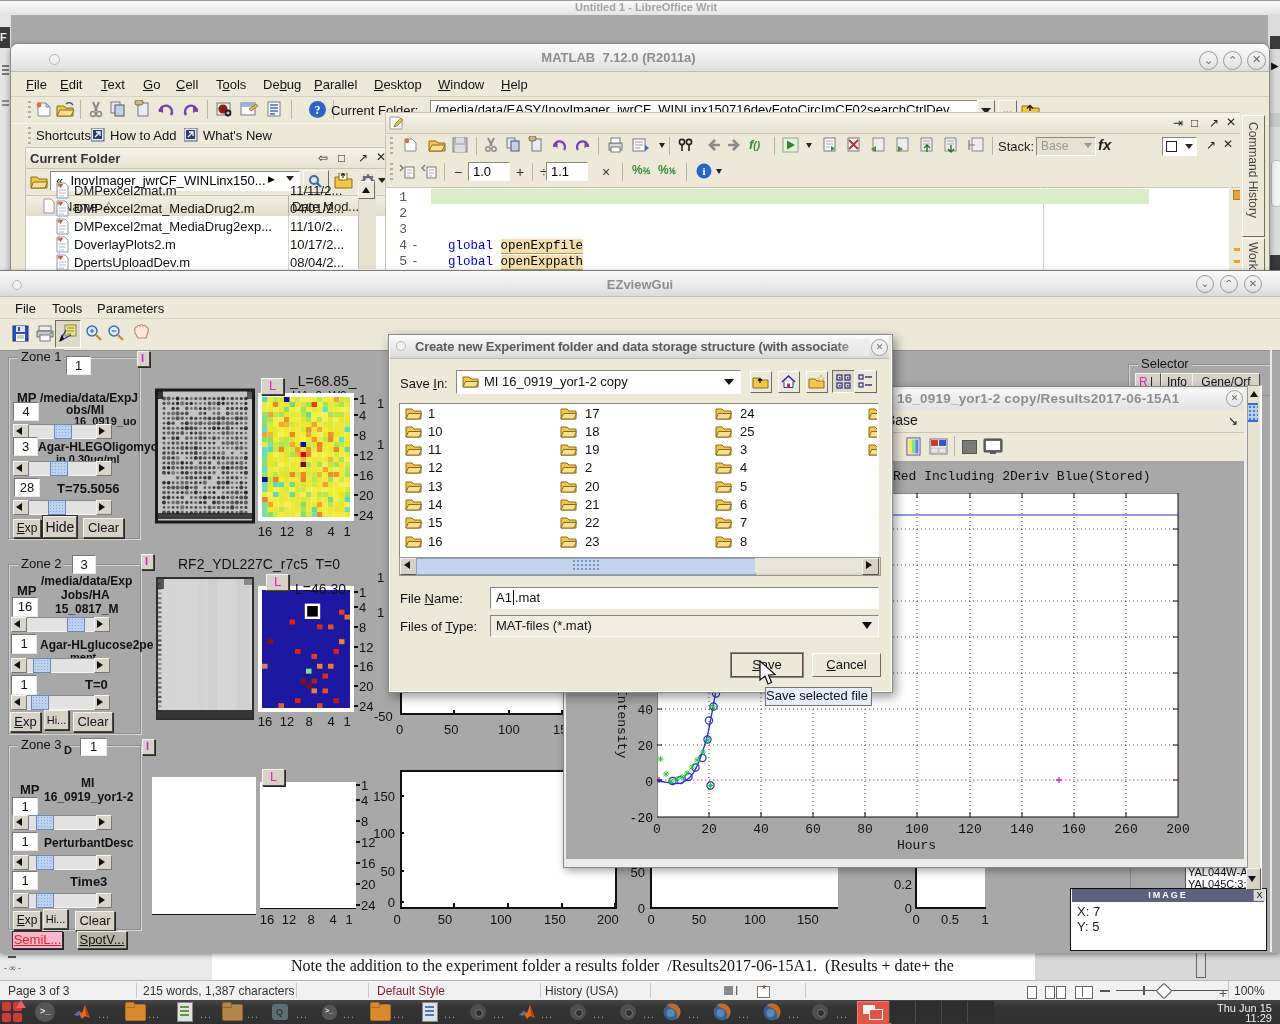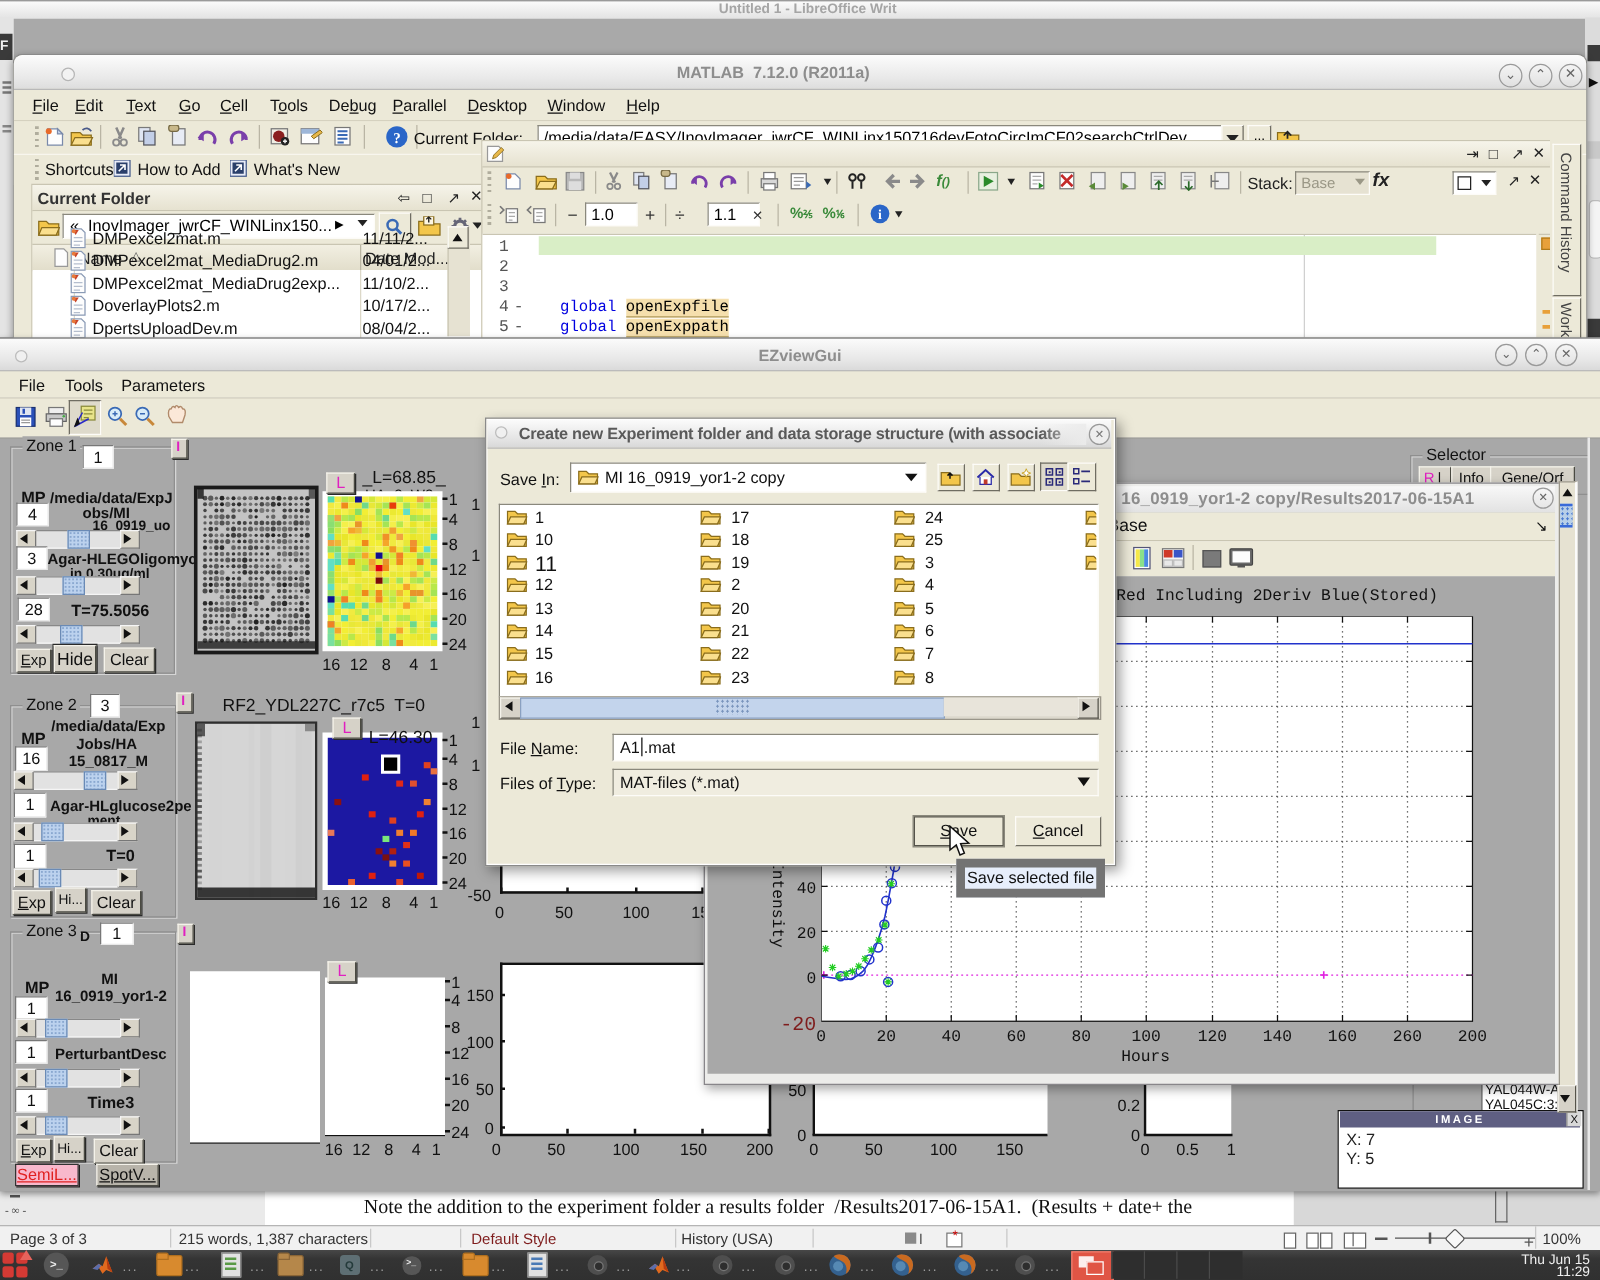--- a/index.html
+++ b/index.html
@@ -510,21 +510,21 @@
         <path d="M9 7 h5 M9 10 h5 M9 13 h3" stroke="#aaa"></path>
       </svg>
     <div class="a" style="left:58px;top:3px;width:1px;height:18px;background:#b9b5a4;"></div>
     <div class="a" style="left:68px;top:4px;font-size:14px;color:#333;">−</div>
     <div class="a field" style="left:82px;top:2px;width:40px;height:17px;font-size:13px;">
         <span style="position:absolute;left:4px;top:1px;">1.0</span>
       </div>
     <div class="a" style="left:130px;top:4px;font-size:14px;color:#333;">+</div>
     <div class="a" style="left:146px;top:3px;width:1px;height:18px;background:#b9b5a4;"></div>
     <div class="a" style="left:154px;top:4px;font-size:14px;color:#333;">÷</div>
-    <div class="a field" style="left:180px;top:2px;width:40px;height:17px;font-size:13px;">
+    <div class="a field" style="left:160px;top:2px;width:40px;height:17px;font-size:13px;">
         <span style="position:absolute;left:4px;top:1px;">1.1</span>
       </div>
     <div class="a" style="left:216px;top:4px;font-size:14px;color:#333;">×</div>
     <div class="a" style="left:236px;top:3px;width:1px;height:18px;background:#b9b5a4;"></div>
     <div class="a" style="left:246px;top:3px;font-size:12px;color:#3a8a3a;font-weight:bold;">%<span style="font-size:9px;">⅖</span></div>
     <div class="a" style="left:272px;top:3px;font-size:12px;color:#3a8a3a;font-weight:bold;">%<span style="font-size:9px;">⅙</span></div>
     <div class="a" style="left:300px;top:3px;width:1px;height:18px;background:#b9b5a4;"></div>
     <svg class="a" style="left:310px;top:3px" width="17" height="17">
         <circle cx="8" cy="8" r="7.5" fill="#2a66c8"></circle>
         <text x="8" y="12" font-size="11" font-weight="bold" fill="#fff" text-anchor="middle" font-family="Liberation Serif">i</text>
@@ -1926,21 +1926,21 @@
 <div class="a mono" style="left:850px;top:822px;width:30px;text-align:center;font-size:13px;color:#111;">80</div>
 <div class="a mono" style="left:902px;top:822px;width:30px;text-align:center;font-size:13px;color:#111;">100</div>
 <div class="a mono" style="left:955px;top:822px;width:30px;text-align:center;font-size:13px;color:#111;">120</div>
 <div class="a mono" style="left:1007px;top:822px;width:30px;text-align:center;font-size:13px;color:#111;">140</div>
 <div class="a mono" style="left:1059px;top:822px;width:30px;text-align:center;font-size:13px;color:#111;">160</div>
 <div class="a mono" style="left:1111px;top:822px;width:30px;text-align:center;font-size:13px;color:#111;">260</div>
 <div class="a mono" style="left:1163px;top:822px;width:30px;text-align:center;font-size:13px;color:#111;">200</div>
 <div class="a mono" style="left:620px;top:703px;width:33px;text-align:right;font-size:13px;color:#111;">40</div>
 <div class="a mono" style="left:620px;top:739px;width:33px;text-align:right;font-size:13px;color:#111;">20</div>
 <div class="a mono" style="left:620px;top:775px;width:33px;text-align:right;font-size:13px;color:#111;">0</div>
-<div class="a mono" style="left:620px;top:811px;width:33px;text-align:right;font-size:16px;color:#7f1d1d;">-20</div>
+<div class="a mono" style="left:620px;top:811px;width:33px;text-align:right;font-size:13px;color:#000000;">-20</div>
 <div class="a mono" style="left:897px;top:838px;font-size:13px;color:#111;">Hours</div>
 <div class="a mono" style="left:580px;top:688px;font-size:13px;color:#111;transform:rotate(90deg);transform-origin:top left;position:absolute;left:629px;">Intensity</div>
 
 <div class="a" style="left:1070px;top:888px;width:195px;height:61px;background:#fff;border:1.5px solid #111;"></div>
 <div class="a" style="left:1072px;top:889px;width:192px;height:13px;background:#5f5f82;"></div>
 <div class="a" style="left:1072px;top:889px;width:192px;text-align:center;font-size:9px;font-weight:bold;color:#fff;letter-spacing:2px;line-height:13px;">IMAGE</div>
 <div class="a" style="left:1253px;top:889px;width:11px;height:12px;background:#d8d8d8;border-left:1px solid #888;color:#111;font-size:9px;text-align:center;line-height:12px;">X</div>
 <div class="a" style="left:1077px;top:904px;font-size:13px;color:#222;">X: 7</div>
 <div class="a" style="left:1077px;top:919px;font-size:13px;color:#222;">Y: 5</div>
 
@@ -2013,21 +2013,21 @@
 <div class="a" style="left:428px;top:406px;font-size:13px;color:#111;">1</div>
 <svg class="a" style="left:405px;top:424px" width="17" height="14">
     <path d="M1 3 h6 l2 2 h7 v8 h-15 z" fill="#f3c64a" stroke="#8a6d1c"></path>
     <path d="M1 13 l2.5 -5.5 h13 l-2.5 5.5 z" fill="#fadf8e" stroke="#8a6d1c"></path>
   </svg>
 <div class="a" style="left:428px;top:424px;font-size:13px;color:#111;">10</div>
 <svg class="a" style="left:405px;top:442px" width="17" height="14">
     <path d="M1 3 h6 l2 2 h7 v8 h-15 z" fill="#f3c64a" stroke="#8a6d1c"></path>
     <path d="M1 13 l2.5 -5.5 h13 l-2.5 5.5 z" fill="#fadf8e" stroke="#8a6d1c"></path>
   </svg>
-<div class="a" style="left:428px;top:442px;font-size:17px;color:#111;">11</div>
+<div class="a" style="left:428px;top:442px;font-size:13px;color:#111;">11</div>
 <svg class="a" style="left:405px;top:460px" width="17" height="14">
     <path d="M1 3 h6 l2 2 h7 v8 h-15 z" fill="#f3c64a" stroke="#8a6d1c"></path>
     <path d="M1 13 l2.5 -5.5 h13 l-2.5 5.5 z" fill="#fadf8e" stroke="#8a6d1c"></path>
   </svg>
 <div class="a" style="left:428px;top:460px;font-size:13px;color:#111;">12</div>
 <svg class="a" style="left:405px;top:479px" width="17" height="14">
     <path d="M1 3 h6 l2 2 h7 v8 h-15 z" fill="#f3c64a" stroke="#8a6d1c"></path>
     <path d="M1 13 l2.5 -5.5 h13 l-2.5 5.5 z" fill="#fadf8e" stroke="#8a6d1c"></path>
   </svg>
 <div class="a" style="left:428px;top:479px;font-size:13px;color:#111;">13</div>
@@ -2148,16 +2148,16 @@
 <div class="a" style="left:755px;top:558px;width:107px;height:15px;background:#e8e4da;"></div>
 <div class="a" style="left:400px;top:591px;font-size:13px;color:#111;">File <span class="u">N</span>ame:</div>
 <div class="a field" style="left:490px;top:587px;width:387px;height:20px;"></div>
 <div class="a" style="left:496px;top:590px;font-size:13px;color:#111;">A1<span style="border-left:1.5px solid #111;margin:0 1px;"></span>.mat</div>
 <div class="a" style="left:400px;top:619px;font-size:13px;color:#111;">Files of <span class="u">T</span>ype:</div>
 <div class="a sunk" style="left:490px;top:615px;width:387px;height:20px;background:#f0ede0;"></div>
 <div class="a" style="left:496px;top:618px;font-size:13px;color:#111;">MAT-files (*.mat)</div>
 <div class="a" style="left:862px;top:622px;width:0;height:0;border-left:5.5px solid transparent;border-right:5.5px solid transparent;border-top:7px solid #111;"></div>
 <div class="a" style="left:731px;top:653px;width:70px;height:22px;background:#ece9d8;border:1px solid #55534a;box-shadow:0 0 0 1px #8a887c;font-size:13px;color:#111;text-align:center;line-height:21px;"><span class="u">S</span>ave</div>
 <div class="a bev" style="left:812px;top:653px;width:67px;height:22px;font-size:13px;color:#111;text-align:center;line-height:21px;"><span class="u">C</span>ancel</div>
-<div class="a" style="left:765px;top:687px;width:105px;height:17px;background:#e7eefb;border:7px solid #737373;font-size:13px;color:#111;text-align:center;line-height:16px;z-index:50;">Save selected file</div>
+<div class="a" style="left:765px;top:687px;width:105px;height:17px;background:#e7eefb;border:1px solid #737373;font-size:13px;color:#111;text-align:left;line-height:16px;z-index:50;">Save selected file</div>
 <svg class="a" style="left:756px;top:660px;z-index:60" width="22" height="28">
     <path d="M4 1 L4 20 L9 16 L12 24 L15.5 22.5 L12.5 15 L19 14.5 Z" fill="#fff" stroke="#111" stroke-width="1.2"></path>
   </svg>
 
 </body></html>

